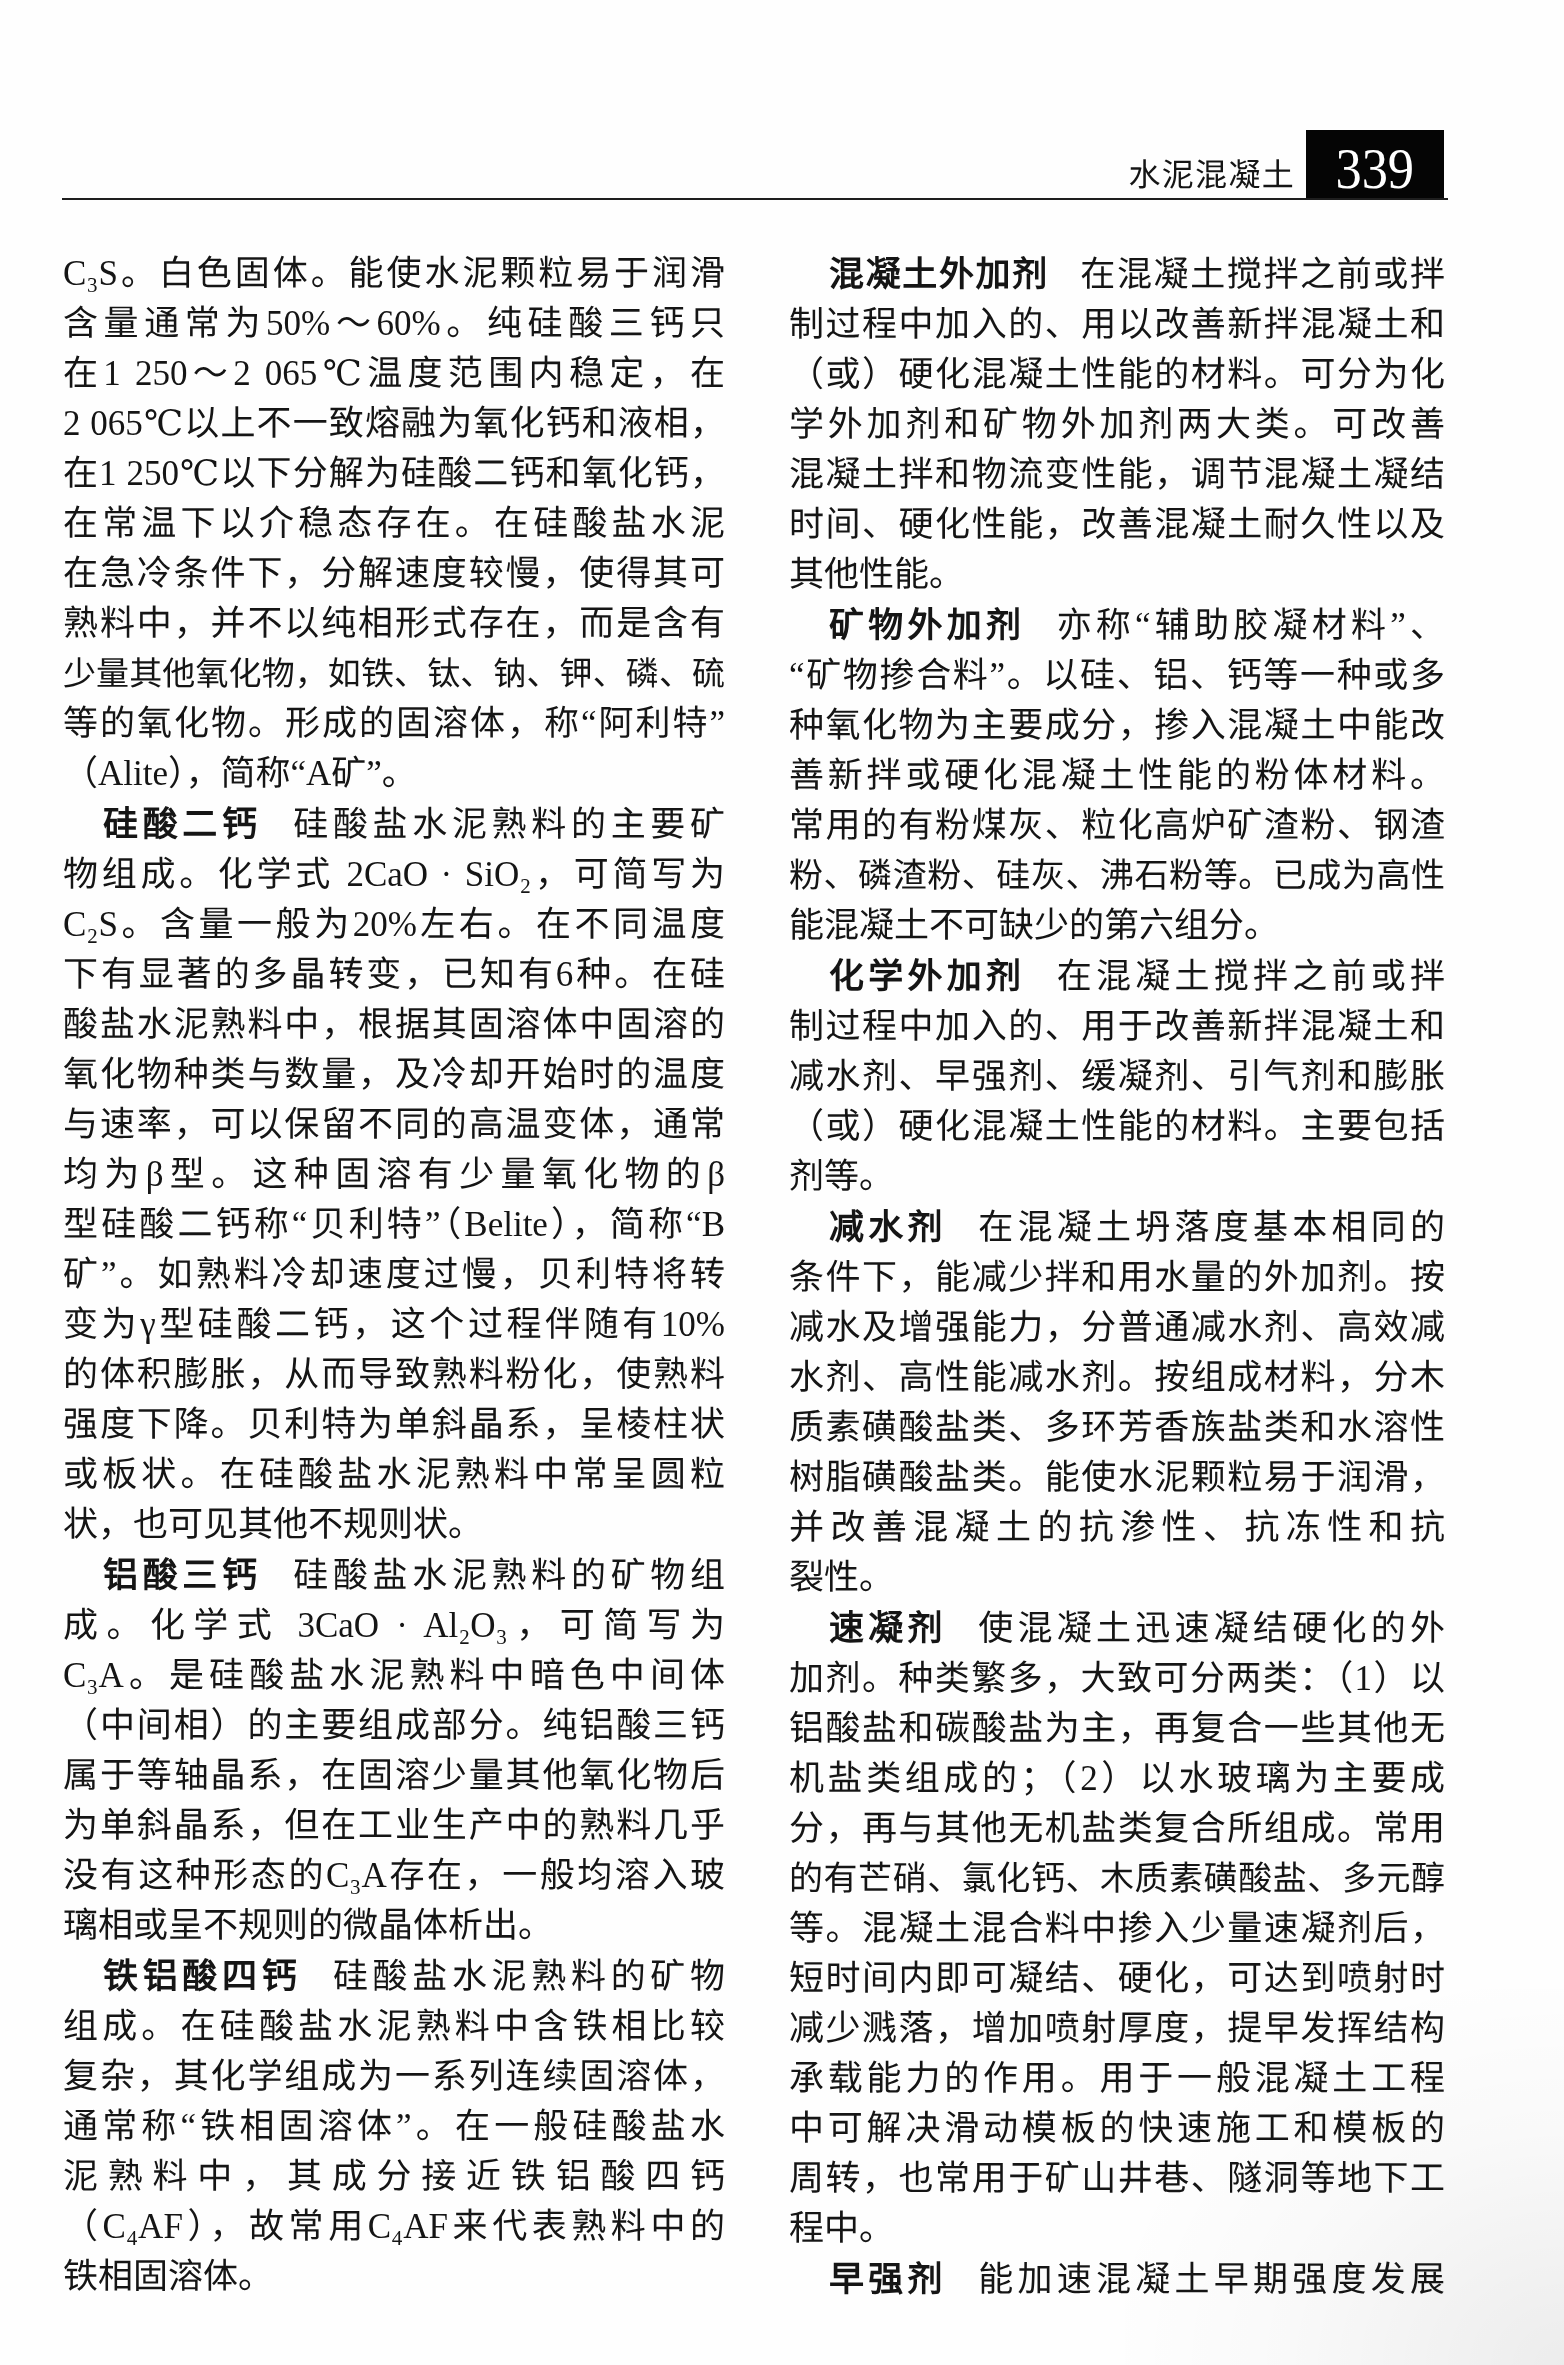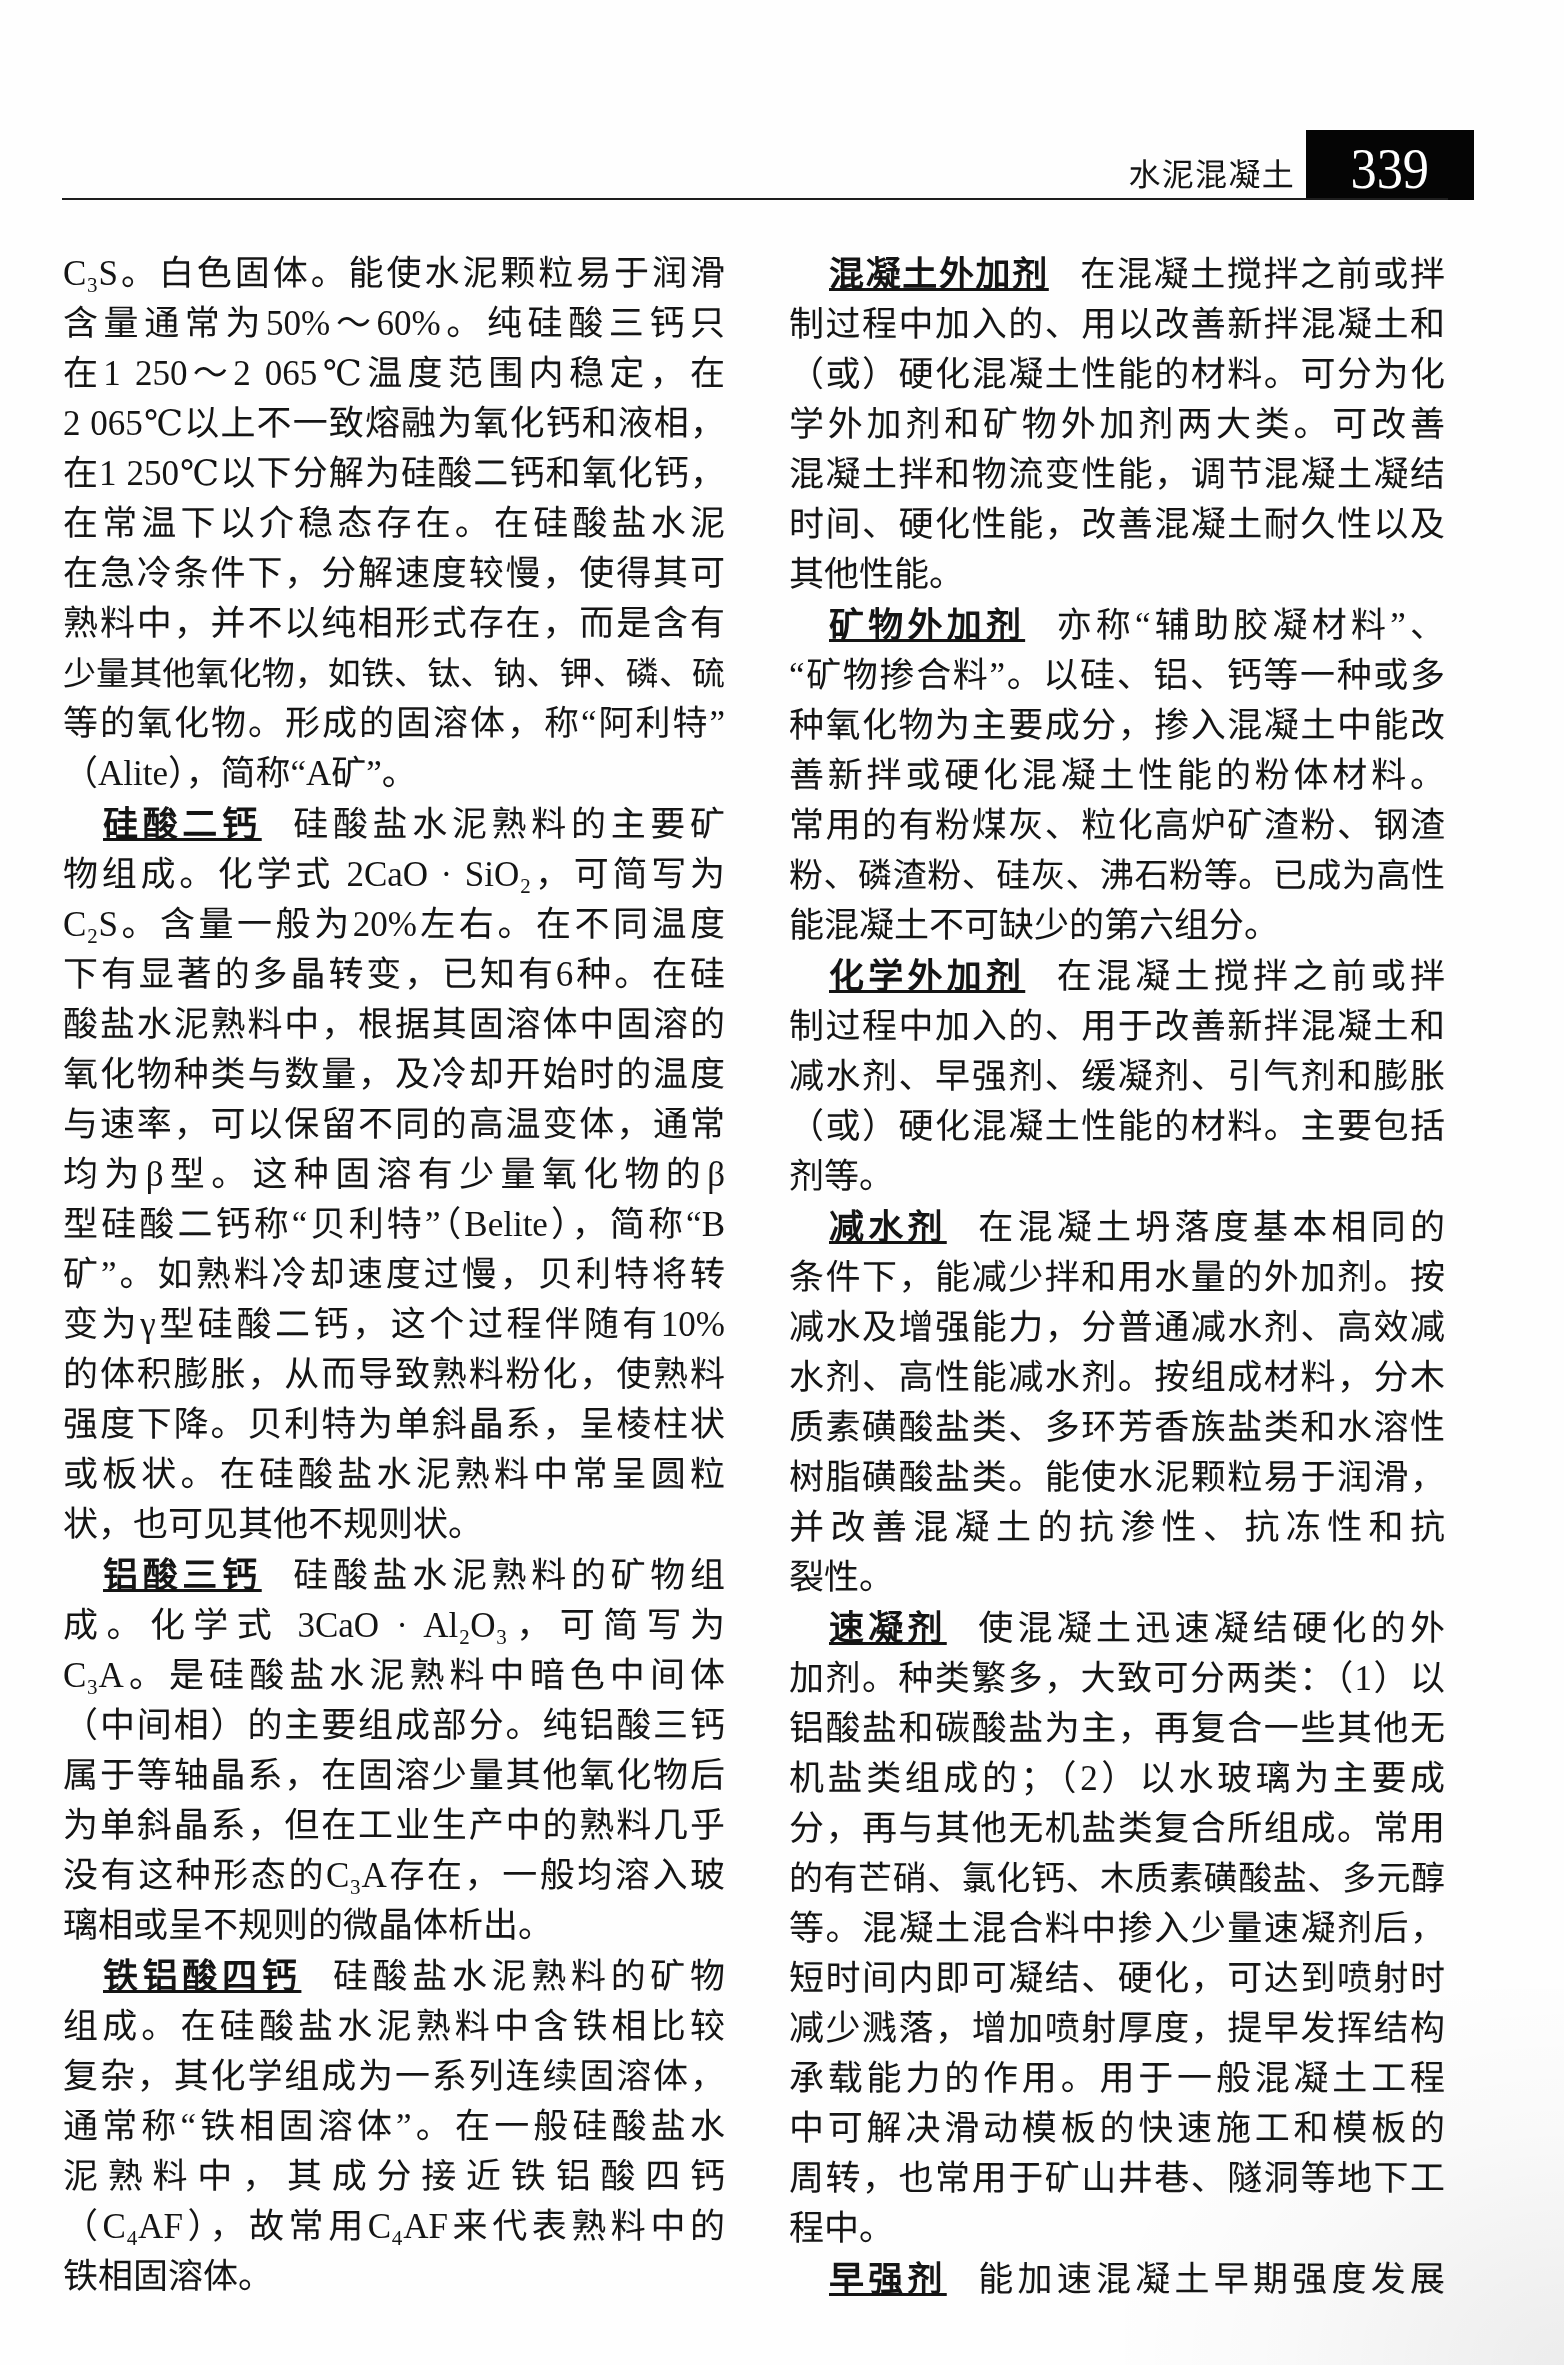--- a/index.html
+++ b/index.html
@@ -28,21 +28,21 @@
   .running-head {
     position: absolute;
     right: 270px; top: 158px;
     font-size: 32px; line-height: 35px;
     letter-spacing: 1.3px;
     white-space: nowrap;
   }
   .folio {
     position: absolute;
     left: 1306px; top: 130px;
-    width: 168px; height: 70px;
+    width: 138px; height: 70px;
     background: #050505;
     color: #ffffff;
     text-align: center;
     overflow: hidden;
   }
   .folio span {
     display: inline-block;
     font-family: "Liberation Serif", "DejaVu Serif", serif;
     font-size: 57px;
     line-height: 70px;
@@ -59,21 +59,20 @@
     text-align: justify;
     text-align-last: justify;
     word-break: normal;
   }
   .line.last { text-align: center; text-align-last: left; }
   .line.head { padding-left: 40px; }
   .term {
     font-family: "DejaVu Sans", "Liberation Sans", sans-serif;
     font-weight: bold;
     margin-right: 0.9em;
-    text-decoration: underline;
   }
 </style>
 </head>
 <body>
 
 <div class="page">
 
   <div class="running-head">水泥混凝土</div>
   <div class="folio">
     <span>339</span>

